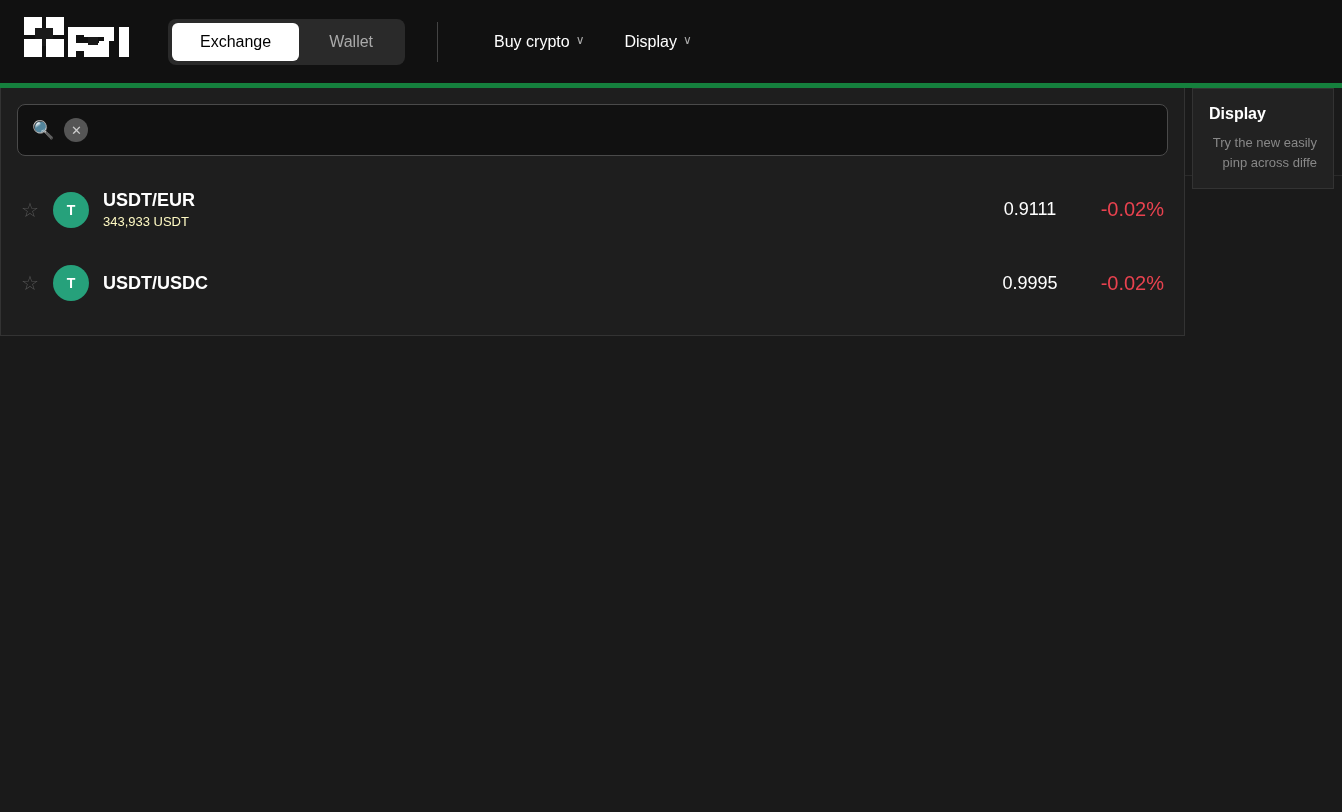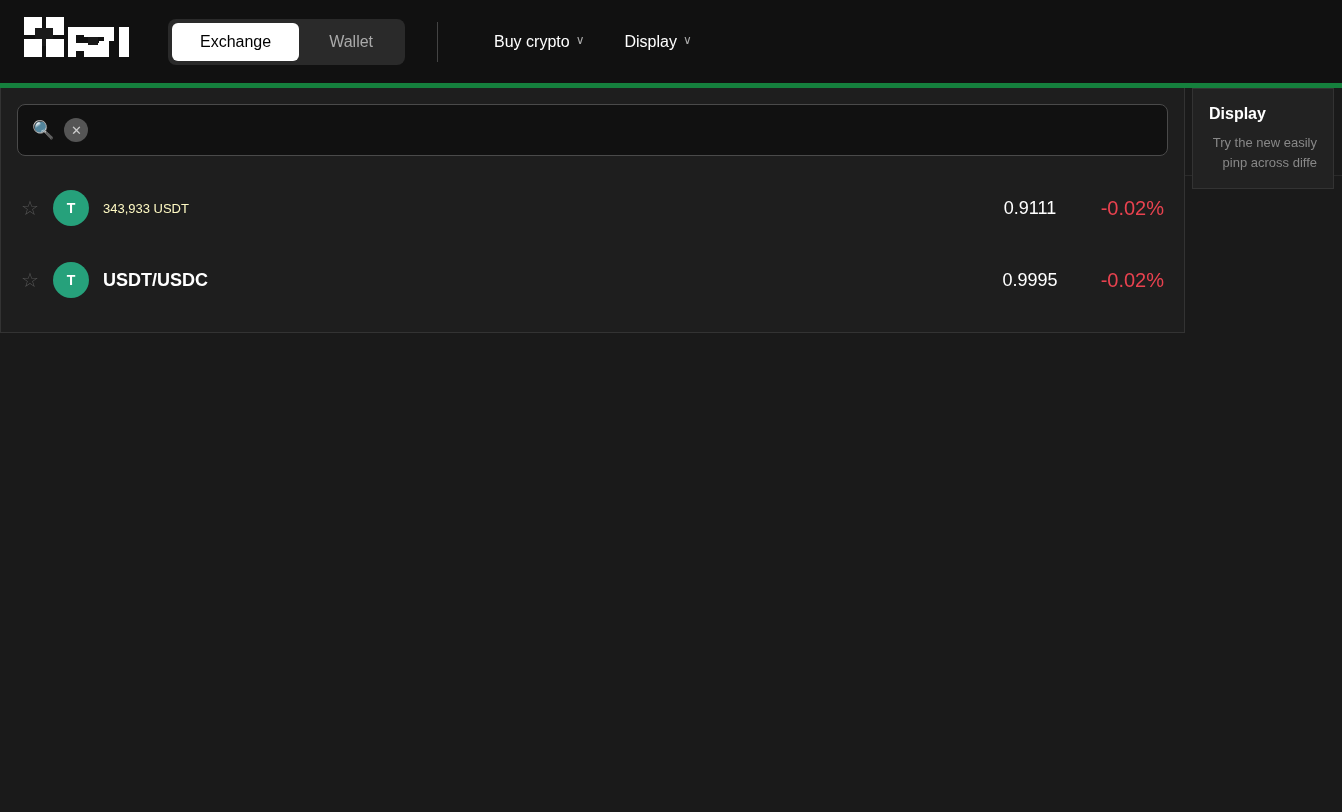--- a/index.html
+++ b/index.html
@@ -431,20 +431,21 @@
       </div>
     </div>
   </div>
 
   <ul class="results-list">
 
     <li class="result-item">
       <span class="result-star">☆</span>
       <div class="token-icon" style="background:#26a17b;">T</div>
       <div class="result-info">
+        <span class="result-pair">USDT/EUR</span>
         <span class="result-volume">343,933 USDT</span>
       </div>
       <span class="result-price">0.9111</span>
       <span class="result-change">-0.02%</span>
     </li>
 
     <li class="result-item">
       <span class="result-star">☆</span>
       <div class="token-icon" style="background:#26a17b;">T</div>
       <div class="result-info">

